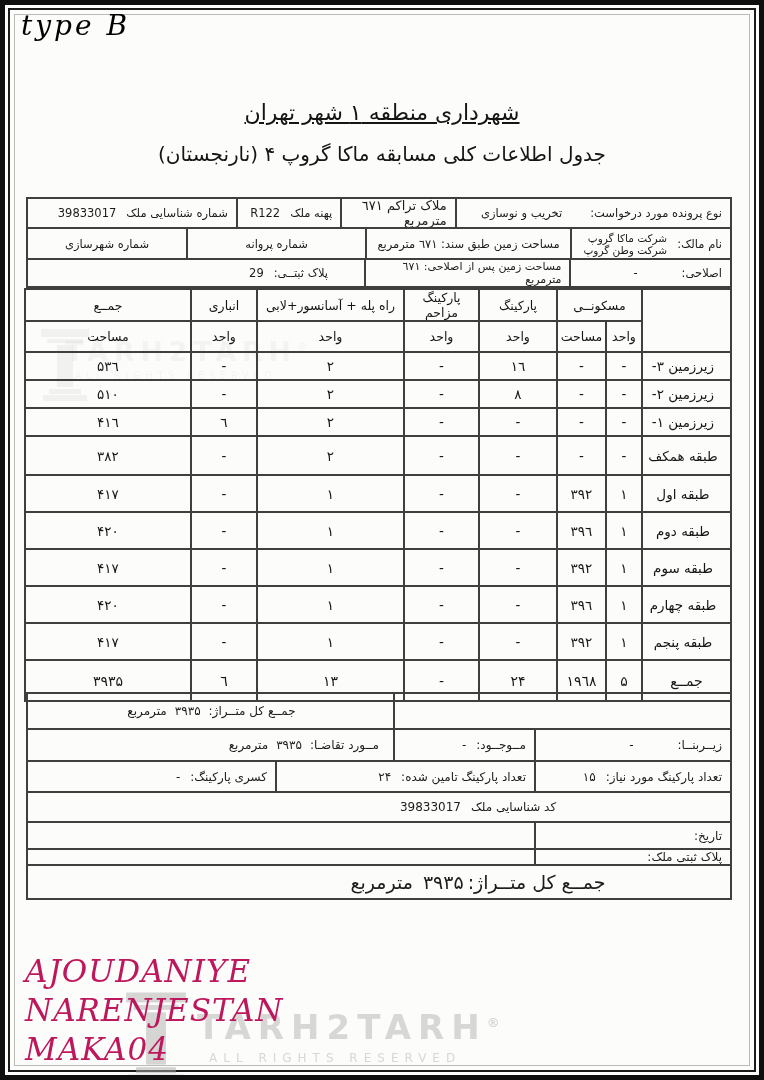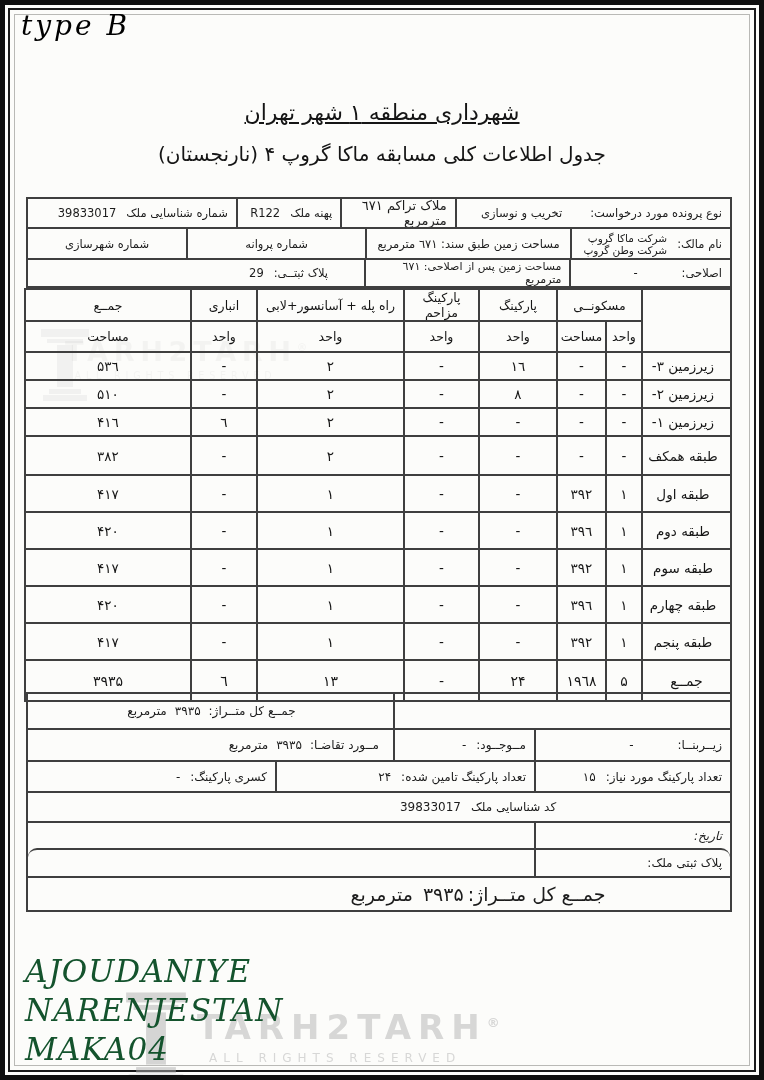--- a/index.html
+++ b/index.html
@@ -37,26 +37,26 @@
   table.main td { font-size:13.5px; }
   td.rowlabel { text-align:right; padding-right:7px; font-size:14px; }
   tr.h1 { height:29px; } tr.h2 { height:31px; }
   tr.r-sm { height:28px; } tr.r-gf { height:39px; } tr.r-md { height:37px; } tr.r-tot { height:41px; }
   tr.r-tot td { font-size:14px; }
   tr.r-tot td.rowlabel { text-align:center; padding-right:0; }
 
   .summary { top:687px; }
   .summary .bcell { font-size:12px; }
   .sr1 { height:34px; } .sr2 { height:32px; } .sr3 { height:31px; }
-  .sr4 { height:30px; } .sr5 { height:27px;font-style:italic; } .sr6 { height:28px;border-radius:9px; } .sr7 { height:34px; }
+  .sr4 { height:30px; } .sr5 { height:27px; } .sr6 { height:16px; } .sr7 { height:34px; }
   .grand { font-size:19px !important; column-gap:4px; }
   .grand .u { margin-right:6px; }
 
   
-  .footer { position:absolute; left:20px; top:947px; font-family:"DejaVu Serif", serif; font-style:italic; font-size:31px; line-height:39px; color:#14532d; letter-spacing:1px; z-index:3; }
+  .footer { position:absolute; left:20px; top:947px; font-family:"DejaVu Serif", serif; font-style:italic; font-size:31px; line-height:39px; color:#be185d; letter-spacing:1px; z-index:3; }
   .wm { position:absolute; color:#b9b9b9; font-family:"DejaVu Sans", sans-serif; z-index:1; }
   .wm-brand { font-weight:bold; font-size:34px; letter-spacing:7px; }
   .wm-brand sup { font-size:13px; }
   .wm-rights { font-size:12px; letter-spacing:6px; margin-top:4px; margin-left:12px; }
   .wm-bottom { left:192px; top:1002px; opacity:.55; }
   .wm-mid { left:60px; top:330px; opacity:.12; transform:scale(.8); transform-origin:left top; }
   .wm-col { position:absolute; z-index:1; }
   .wm-col-bottom { left:118px; top:985px; opacity:.5; }
   .wm-col-mid { left:34px; top:322px; opacity:.12; }
 </style>

